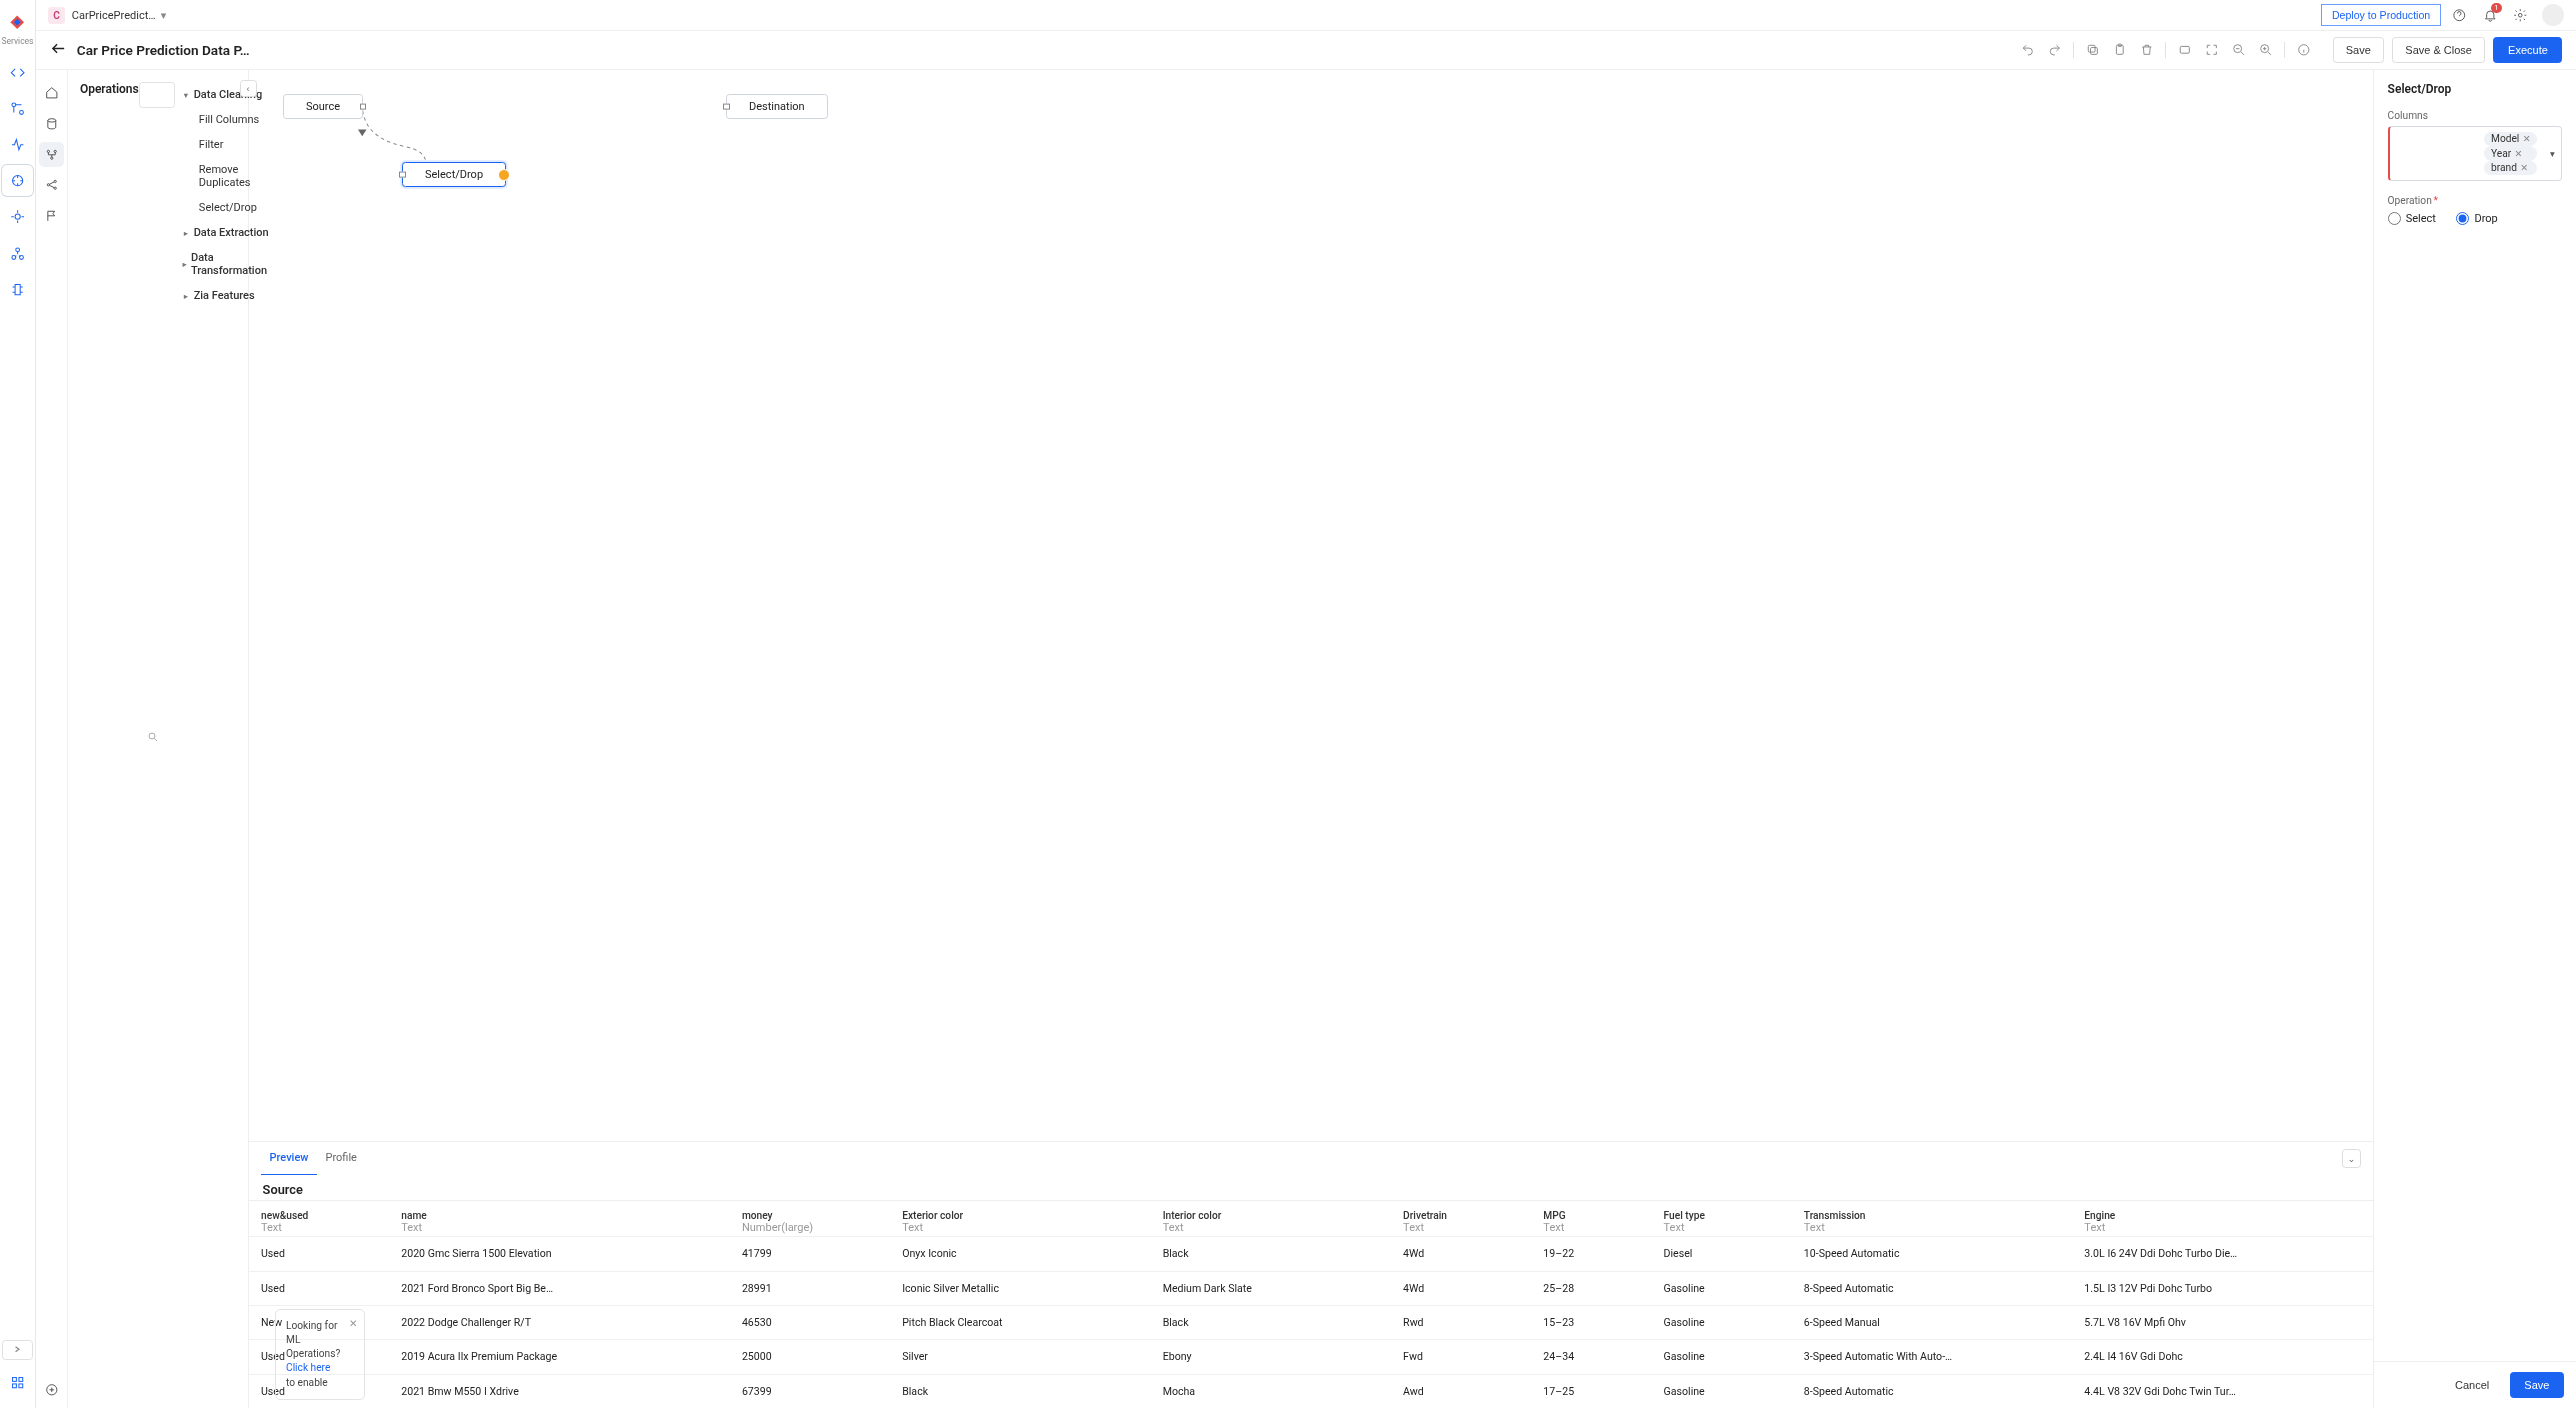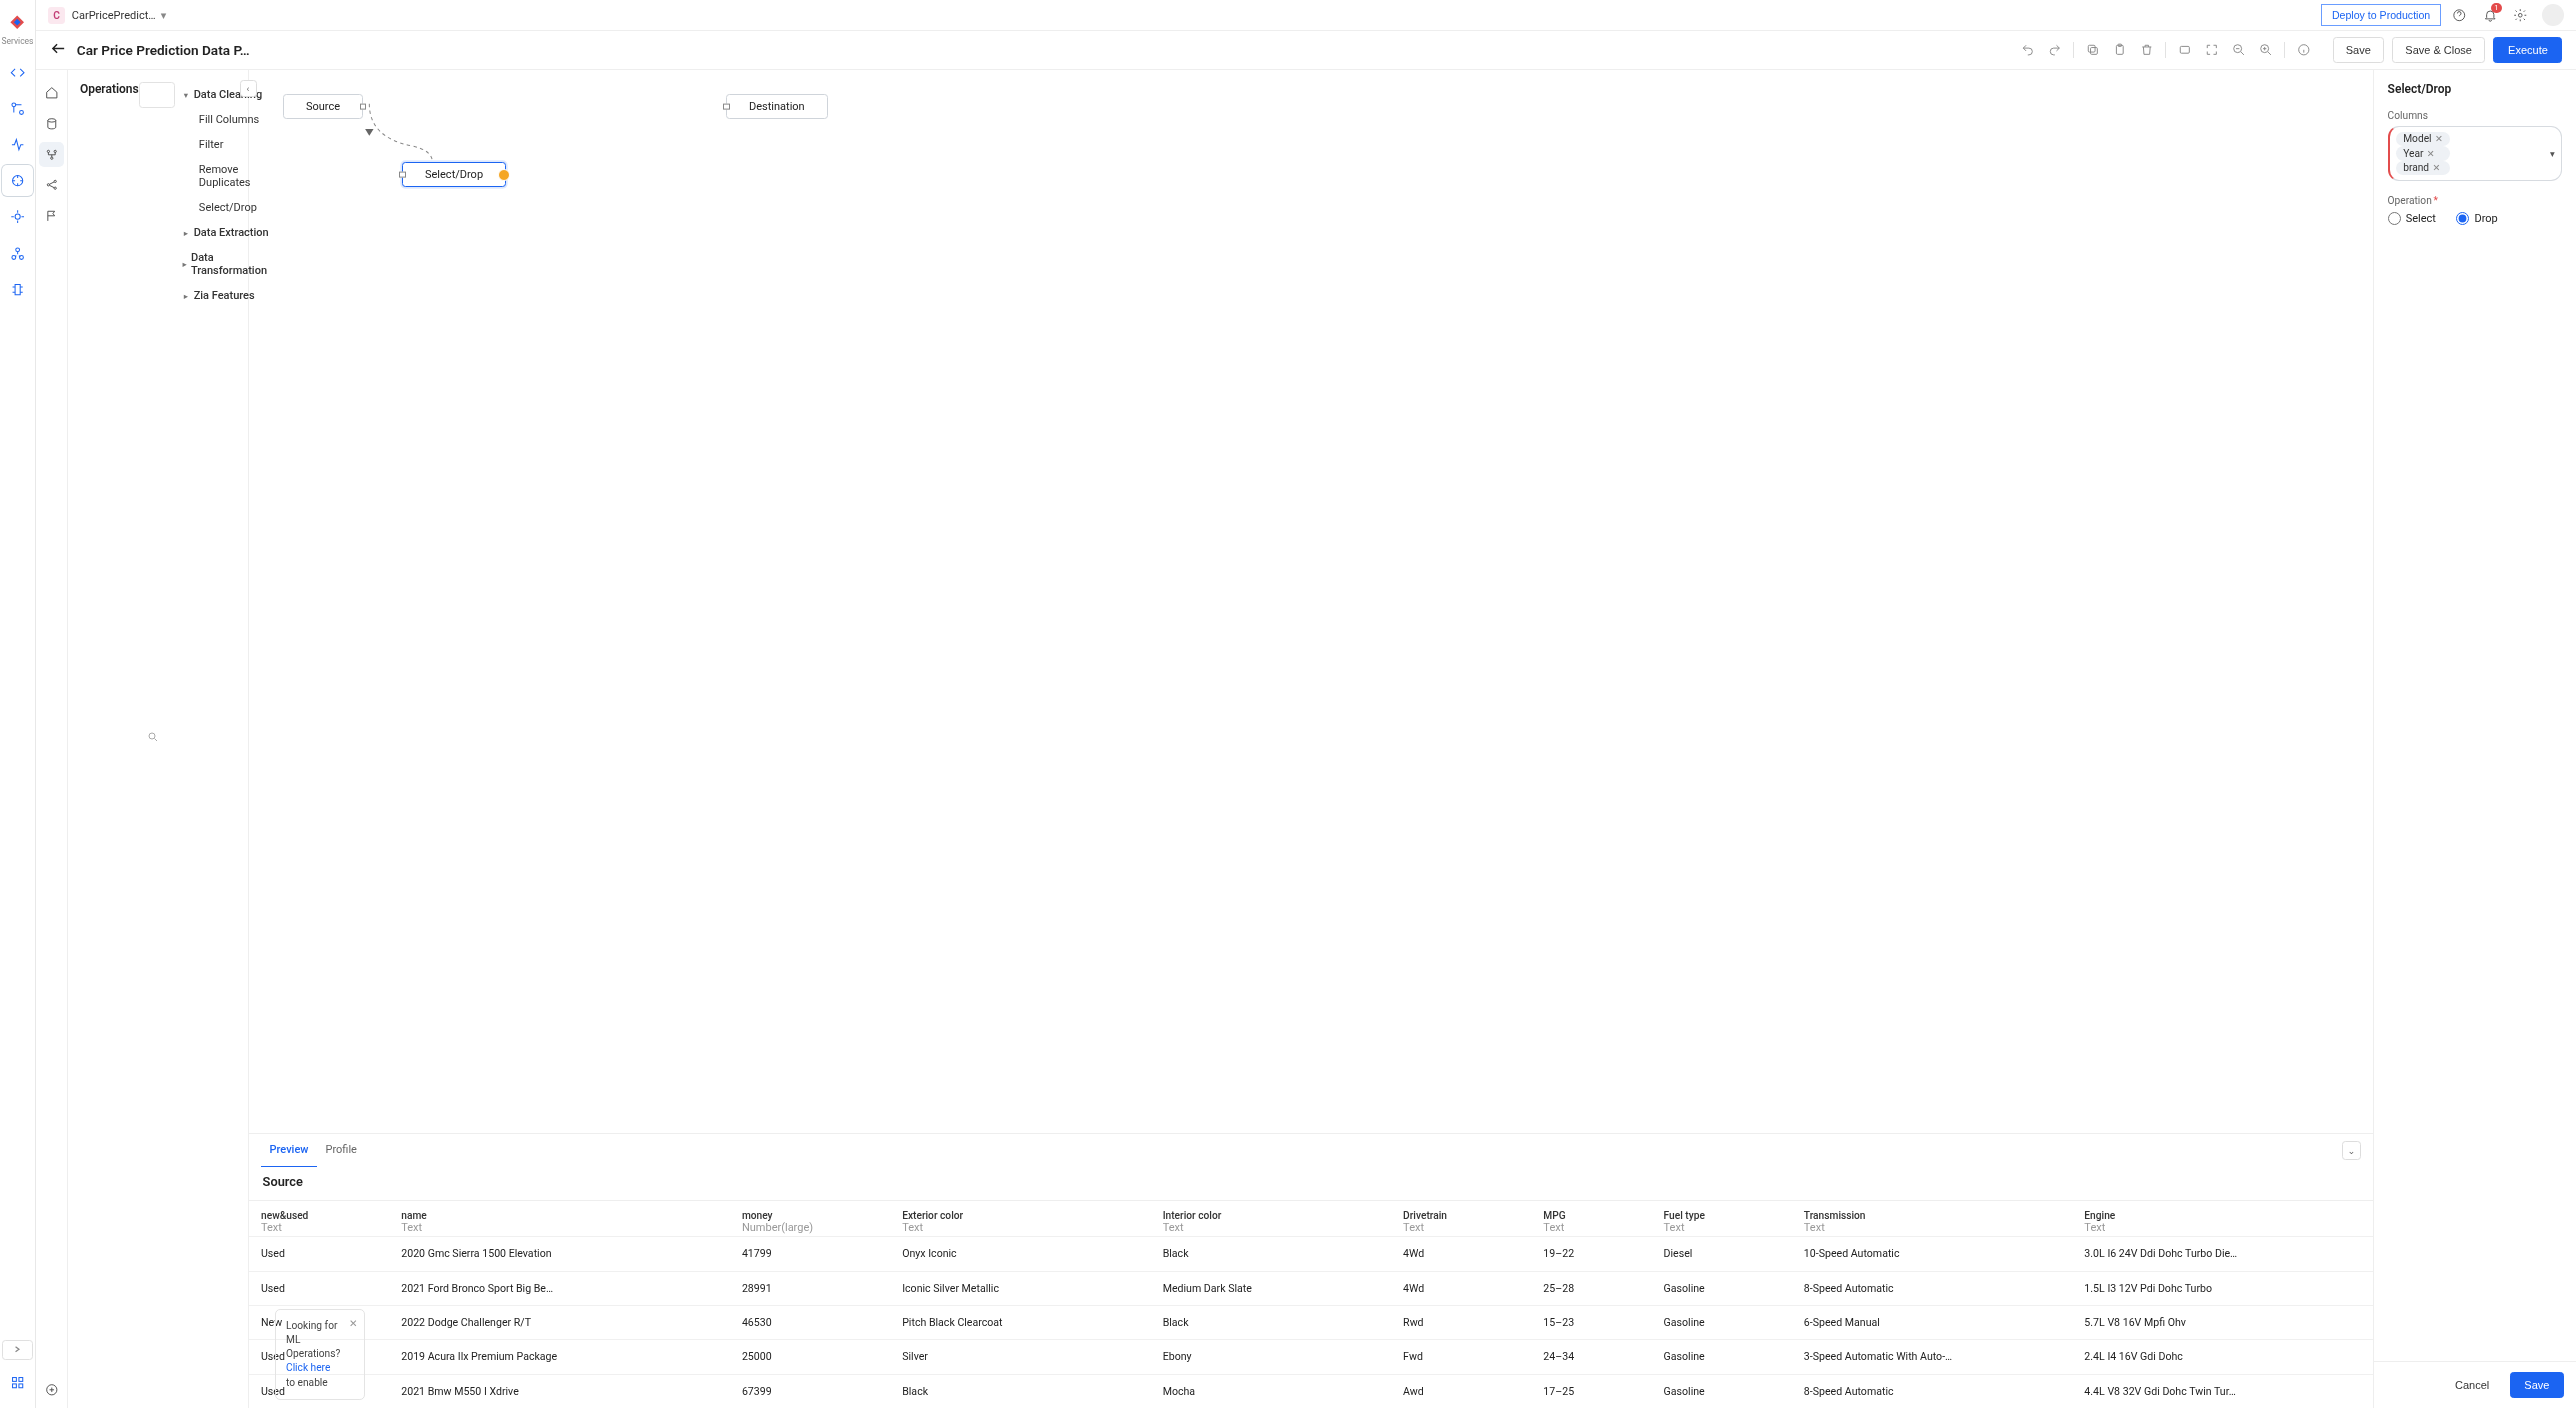--- a/index.html
+++ b/index.html
@@ -80,33 +80,33 @@
 .node .orange-dot { position:absolute; right:-5.1px; top:50%; transform:translateY(-50%); width:12px; height:12px; border-radius:50%; background:#f5a623; border:1.7px solid #fff; }
 svg.flow { position:absolute; inset:0; width:100%; height:100%; pointer-events:none; }
 
 
 .bottom-panel { border-top: 0.9px solid #eee; display:flex; flex-direction:column; }
 .bp-tabs { display:flex; align-items:center; padding: 0 12px; position:relative; }
 .bp-tab { padding: 9.4px 8.5px; font-size: 11px; color: #666; cursor:pointer; border-bottom: 1.7px solid transparent; }
 .bp-tab.active { color:#1b64f2; border-bottom-color:#1b64f2; font-weight:500; }
 .bp-expand { margin-left:auto; width:19px; height:19px; border:0.9px solid #ddd; border-radius:3.4px; display:flex; align-items:center; justify-content:center; cursor:pointer; color:#666; font-size:9.4px; }
 .bp-title { font-size:12.8px; font-weight:600; padding: 6.8px 13.6px 3.4px; }
-.table-wrap { overflow:auto;margin-top:8px; }
+.table-wrap { overflow:auto; }
 table.data { width:100%; border-collapse:collapse; table-layout:fixed; }
 table.data th { text-align:left; font-size:10.2px; font-weight:500; color:#333; padding:8.5px 12px 1.7px; white-space:nowrap; border-top:0.9px solid #eee; }
 table.data th .sub { display:block; font-size:11px; color:#999; font-weight:400; margin-top:0.9px; }
 table.data td { font-size:10.6px; color:#222; padding:10.2px 12px; white-space:nowrap; overflow:hidden; text-overflow:ellipsis; border-top:0.9px solid #f0f0f0; }
 
 
 .config { width: 203px; border-left: 0.9px solid #eee; display:flex; flex-direction:column; }
 .config-body { flex:1; padding: 12px 13.6px; }
 .config-title { font-size:12px; font-weight:600; margin-bottom:13.6px; }
 .field-label { font-size:10.2px; color:#666; margin-bottom:5.1px; display:block; }
 .req { color:#e24c4c; margin-left:1.7px; }
-.chips-box { border:0.9px solid #d7dbe0; border-left:2.6px solid #e24c4c; border-radius:11px; padding:5.1px 24px 5.1px 6.8px; display:flex; flex-wrap:wrap; gap:5.1px; position:relative; min-height:29px; }
+.chips-box { border:0.9px solid #d7dbe0; border-left:2.6px solid #e24c4c; border-radius:4px; padding:5.1px 24px 5.1px 6.8px; display:flex; flex-wrap:wrap; gap:5.1px; position:relative; min-height:29px;justify-content:flex-end; }
 .chip { background:#eef1f5; border-radius:8.5px; padding:1.7px 6.8px; font-size:10.2px; color:#333; display:flex; align-items:center; gap:3.4px; }
 .chip .x { color:#888; cursor:pointer; font-size:9.4px; }
 .chips-box .dd { position:absolute; right:6.8px; top:50%; transform:translateY(-50%); color:#555; font-size:9.4px; cursor:pointer; }
 .radio-row { display:flex; gap:20.4px; margin-top:6.8px; }
 .radio-row label { display:flex; align-items:center; gap:5.1px; font-size:11px; cursor:pointer; }
 .radio-row input { accent-color:#1b64f2; }
 .config-footer { border-top:0.9px solid #eee; padding:10.2px 12px; display:flex; justify-content:flex-end; gap:8.5px; }
 </style>
 </head>
 <body>

